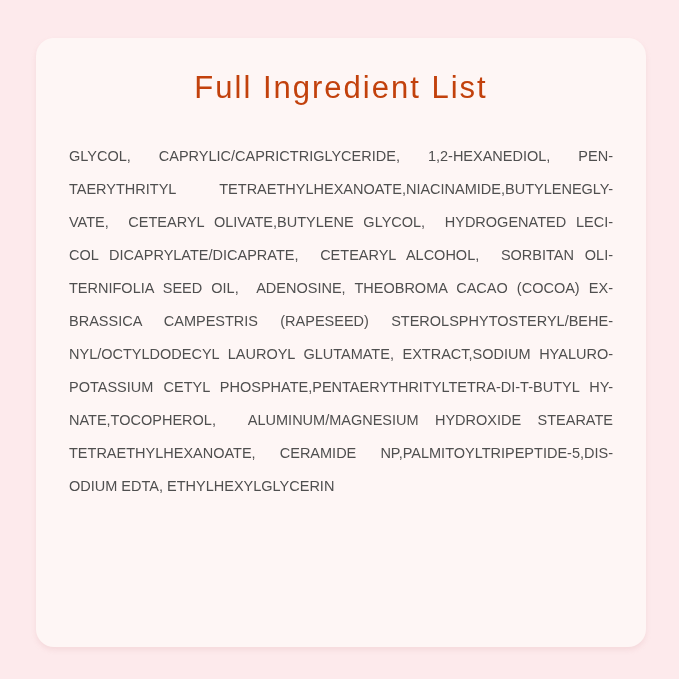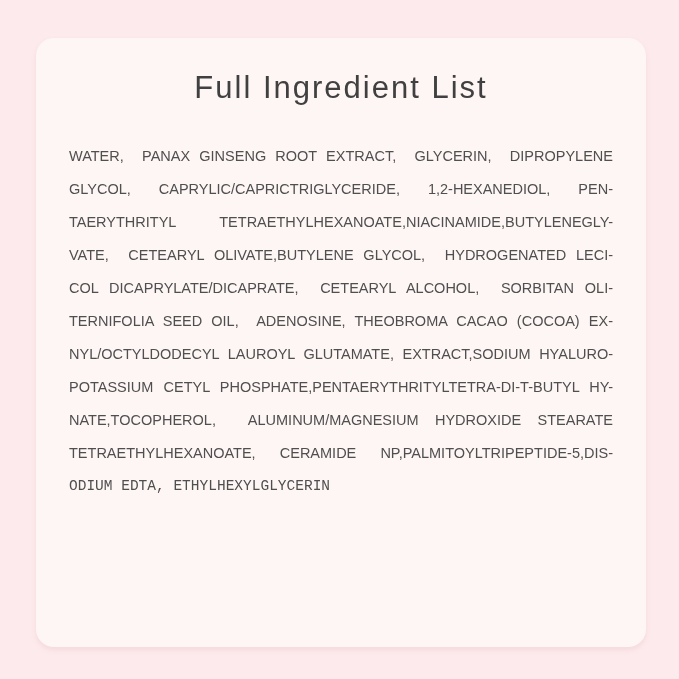--- a/index.html
+++ b/index.html
@@ -31,55 +31,54 @@
     box-sizing: border-box;
     padding: 0 33px;
   }
   .title {
     margin: 32px 0 0 0;
     text-align: center;
     font-size: 31px;
     font-weight: 400;
     letter-spacing: 2px;
     line-height: 1.15;
-    color: #404040;
+    color: #c2410c;
     white-space: nowrap;
   }
   .ingredients {
     margin-top: 34px;
     color: #4f4f4f;
     font-size: 14.5px;
     letter-spacing: 0px;
   }
   .ing-line {
     line-height: 33px;
     height: 33px;
     text-align: justify;
     text-align-last: justify;
     white-space: nowrap;
     overflow: hidden;
   }
   .ing-line.last {
     text-align-last: left;
-    font-family: Liberation Mono, monospace;
   }
 </style>
 </head>
 <body>
 
 <div class="page">
   <div class="card">
     <h1 class="title">Full Ingredient List</h1>
     <div class="ingredients">
-        <div class="ing-line">WATER,&nbsp; PANAX GINSENG ROOT EXTRACT,&nbsp; GLYCERIN,&nbsp; DIPROPYLENE</div>
         <div class="ing-line">GLYCOL,&nbsp; CAPRYLIC/CAPRICTRIGLYCERIDE,&nbsp; 1,2-HEXANEDIOL,&nbsp; PEN-</div>
         <div class="ing-line">TAERYTHRITYL TETRAETHYLHEXANOATE,NIACINAMIDE,BUTYLENEGLY-</div>
         <div class="ing-line">VATE,&nbsp; CETEARYL OLIVATE,BUTYLENE GLYCOL,&nbsp; HYDROGENATED LECI-</div>
         <div class="ing-line">COL DICAPRYLATE/DICAPRATE,&nbsp; CETEARYL ALCOHOL,&nbsp; SORBITAN OLI-</div>
         <div class="ing-line">TERNIFOLIA SEED OIL,&nbsp; ADENOSINE, THEOBROMA CACAO (COCOA) EX-</div>
+        <div class="ing-line">BRASSICA CAMPESTRIS (RAPESEED) STEROLSPHYTOSTERYL/BEHE-</div>
         <div class="ing-line">NYL/OCTYLDODECYL LAUROYL GLUTAMATE, EXTRACT,SODIUM HYALURO-</div>
         <div class="ing-line">POTASSIUM CETYL PHOSPHATE,PENTAERYTHRITYLTETRA-DI-T-BUTYL HY-</div>
         <div class="ing-line">NATE,TOCOPHEROL,&nbsp; ALUMINUM/MAGNESIUM HYDROXIDE STEARATE</div>
         <div class="ing-line">TETRAETHYLHEXANOATE, CERAMIDE NP,PALMITOYLTRIPEPTIDE-5,DIS-</div>
         <div class="ing-line last">ODIUM EDTA, ETHYLHEXYLGLYCERIN</div>
       </div>
   </div>
 </div>
 
 </body></html>

